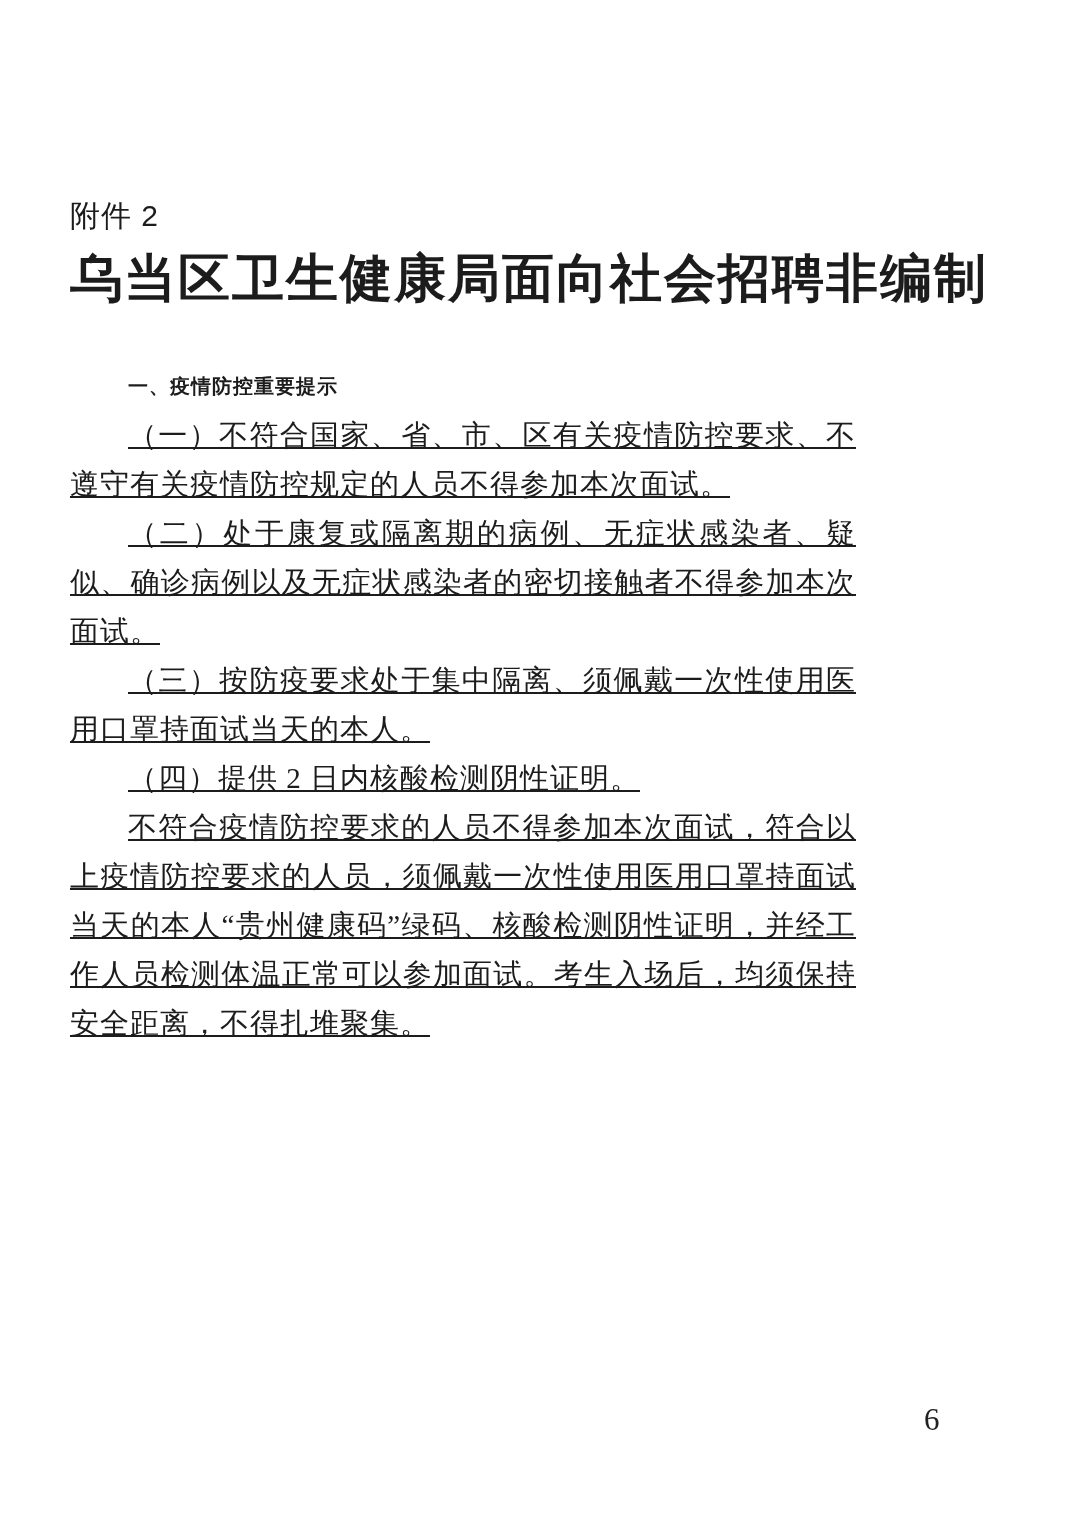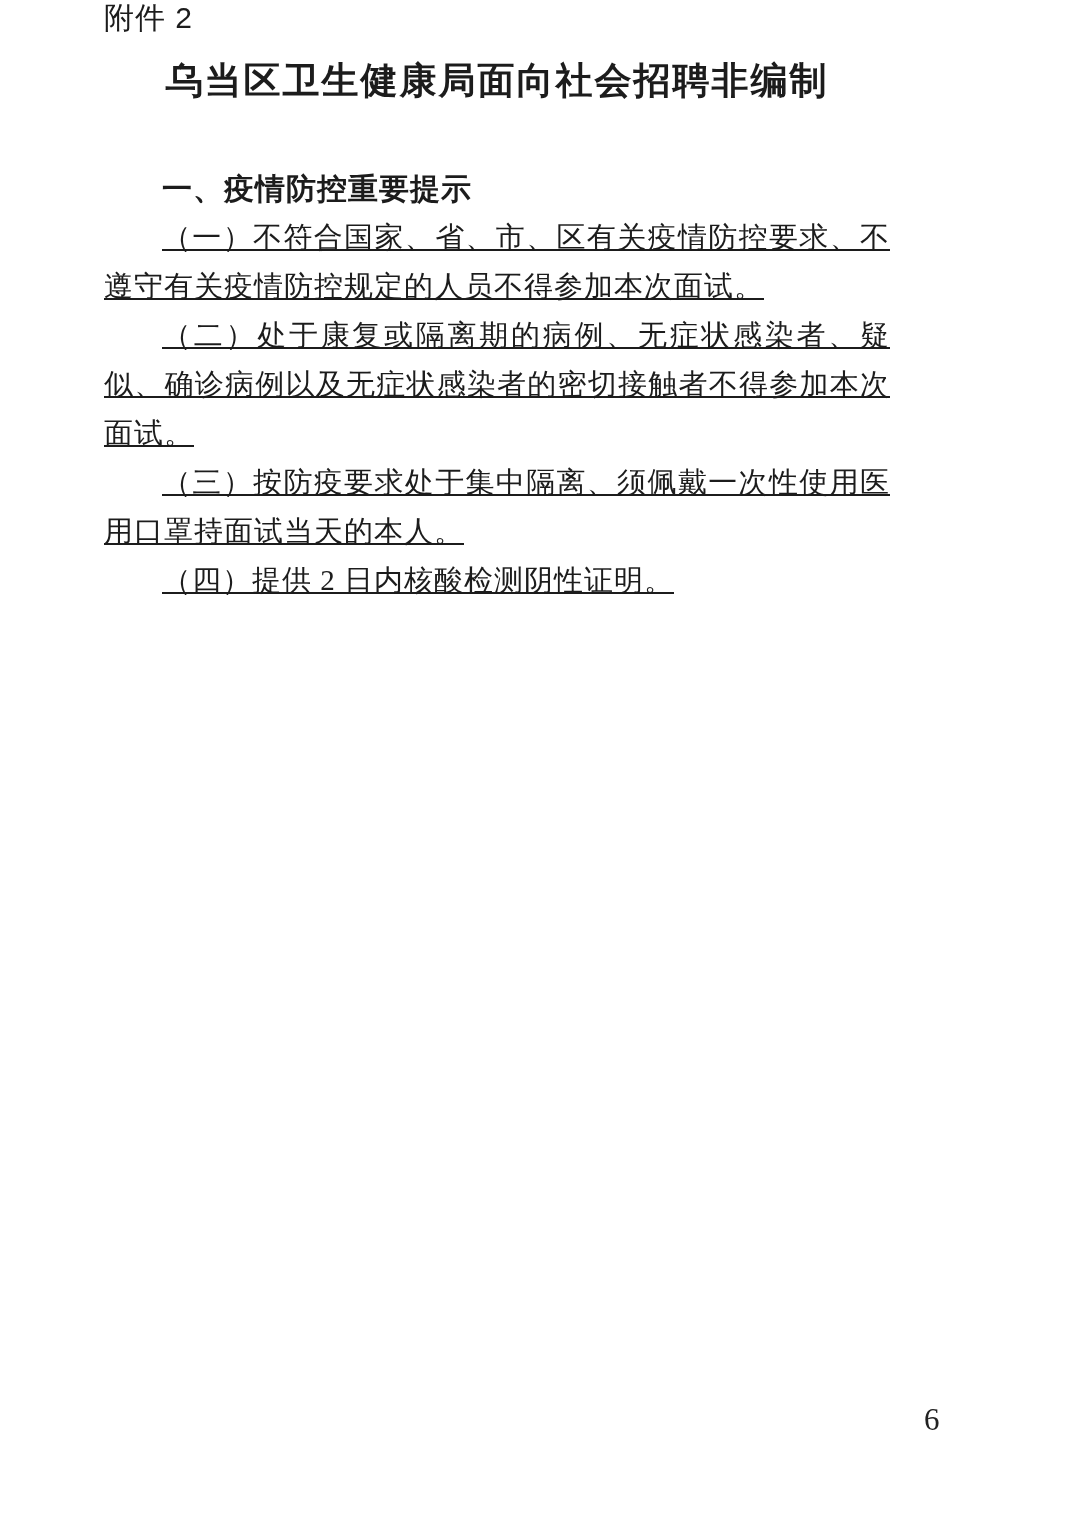--- a/index.html
+++ b/index.html
@@ -11,53 +11,54 @@
     position: relative;
     width: 1074px;
     height: 1520px;
     margin: 0 auto;
     background: #ffffff;
     color: #1c1c1c;
     overflow: hidden;
     font-family: "Liberation Serif", "DejaVu Serif", serif;
   }
   .content {
-    margin-left: 104px;
+    margin-left: 70px;
     width: 786px;
+    padding-top: 198px;
   }
   .attachment {
     font-family: "Liberation Sans", "DejaVu Sans", sans-serif;
     font-size: 30px;
     line-height: 36px;
     font-weight: 500;
     letter-spacing: 1px;
   }
   .doc-title {
     margin: 14px 0 0 0;
-    font-size: 37px;
+    font-size: 52px;
     line-height: 62px;
     font-weight: bold;
     text-align: center;
     letter-spacing: 2px;
   }
   .doc-title .title-line {
     display: block;
     white-space: nowrap;
   }
   .doc-body {
     margin-top: 52px;
     font-size: 29px;
     line-height: 49px;
     text-align: justify;
   }
   .section-heading {
     margin: 0;
     padding-left: 58px;
     font-family: "Liberation Sans", "DejaVu Sans", sans-serif;
-    font-size: 30px;
+    font-size: 20px;
     font-weight: bold;
     line-height: 49px;
     letter-spacing: 1px;
   }
   .doc-body p {
     margin: 0;
     text-indent: 2em;
     letter-spacing: 1px;
     text-decoration: underline;
   }
@@ -89,18 +90,19 @@
       <p>（一）不符合国家、省、市、区有关疫情防控要求、不遵守有关疫情防控规定的人员不得参加本次面试。</p>
 
       <p>（二）处于康复或隔离期的病例、无症状感染者、疑似、确诊病例以及无症状感染者的密切接触者不得参加本次面试。</p>
 
       <p>（三）按防疫要求处于集中隔离、须佩戴一次性使用医用口罩持面试当天的本人。</p>
 
       <p>（四）提供 2 日内核酸检测阴性证明。</p>
 
 
 
+      <p>不符合疫情防控要求的人员不得参加本次面试，符合以上疫情防控要求的人员，须佩戴一次性使用医用口罩持面试当天的本人“贵州健康码”绿码、核酸检测阴性证明，并经工作人员检测体温正常可以参加面试。考生入场后，均须保持安全距离，不得扎堆聚集。</p>
 
     </div>
   </div>
 
   <div class="page-number">6</div>
 </div>
 
 </body></html>

